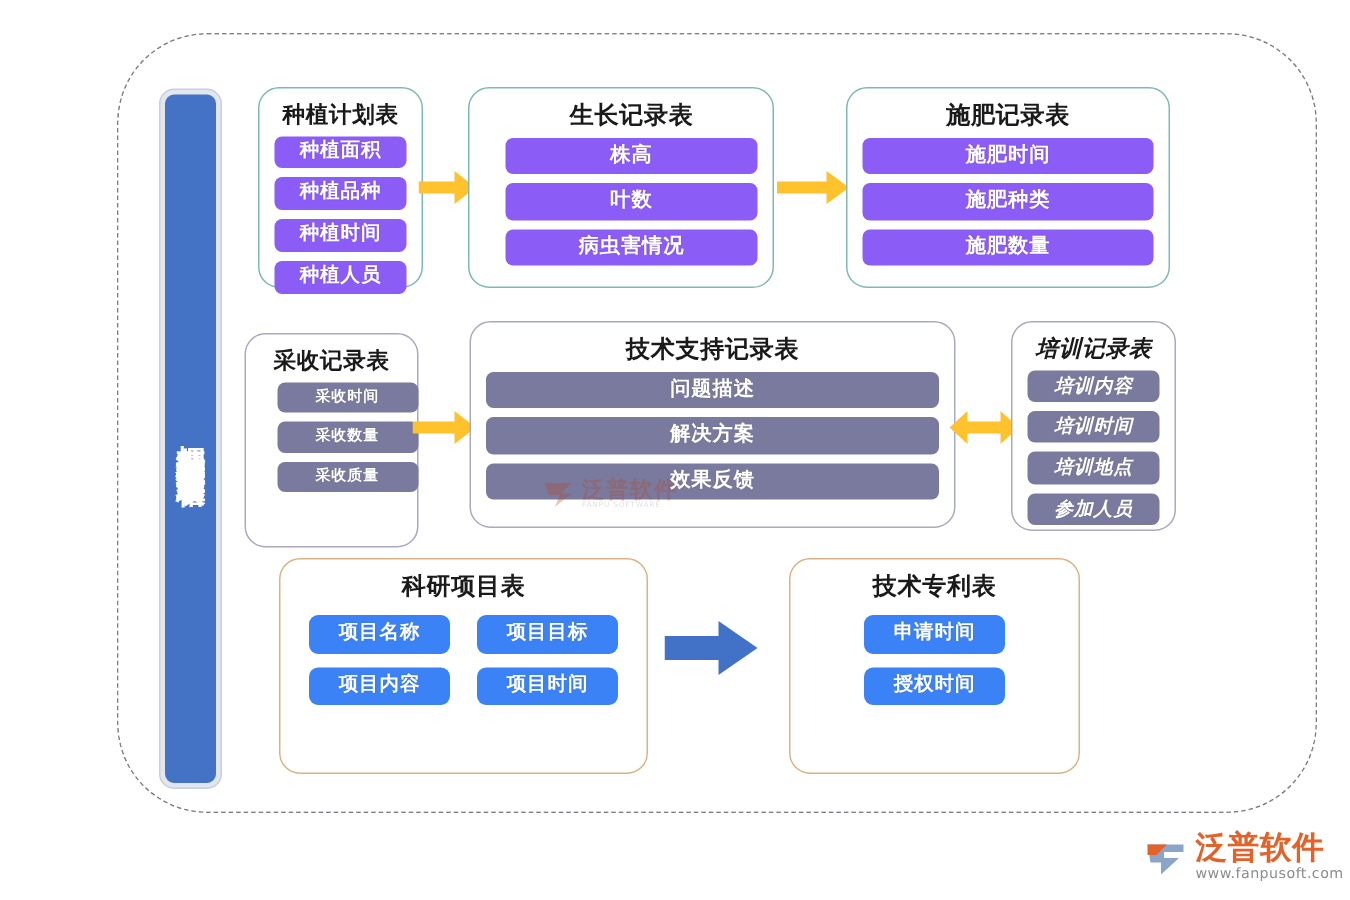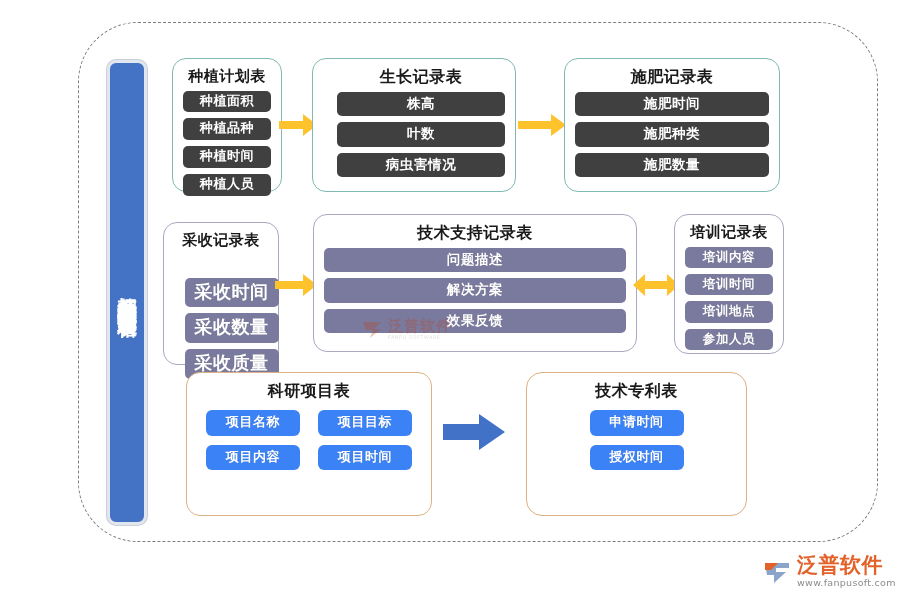--- a/index.html
+++ b/index.html
@@ -94,21 +94,21 @@
     border-radius: 5px;
     color: #ffffff;
     font-size: 13.5px;
     font-weight: bold;
     text-align: center;
     padding: 4px 2px 5px 2px;
     letter-spacing: 0.6px;
     line-height: 1.15;
     text-shadow: 0 0 1px rgba(0,0,0,0.18);
   }
-  .pill.teal   { background: #404040; }
+  .pill.teal   { background: #8b5cf6; }
   .pill.purple { background: #7a7a9e; }
   .pill.tan    { background: #3b82f6; }
 
   
   .pill-grid {
     width: 100%;
     display: flex;
     flex-wrap: wrap;
     gap: 9px 18px;
     justify-content: center;
@@ -120,29 +120,29 @@
     font-size: 13px;
     padding: 5px 2px 6px 2px;
     border-radius: 6px;
   }
 
   
   #card-planting     { left: 172px; top: 58px;  width: 110px; height: 134px; }
   #card-growth       { left: 312px; top: 58px;  width: 204px; height: 134px; padding-left: 24px; }
   #card-fertilizer   { left: 564px; top: 58px;  width: 216px; height: 134px; }
 
-  #card-harvest      { left: 163px; top: 222px; width: 116px; height: 143px; gap: 23px; }
+  #card-harvest      { left: 163px; top: 222px; width: 116px; height: 143px; }
   #card-techsupport  { left: 313px; top: 214px; width: 324px; height: 138px; }
-  #card-training     { left: 674px; top: 214px; width: 110px; height: 140px; }
+  #card-training     { left: 674px; top: 214px; width: 110px; height: 140px; font-style: italic; }
 
   #card-research     { left: 186px; top: 372px; width: 246px; height: 144px; }
-  #card-patent       { left: 526px; top: 372px; width: 221px; height: 144px; border-radius: 16px; }
+  #card-patent       { left: 526px; top: 372px; width: 194px; height: 144px; }
 
   #card-training .pill { font-size: 12.5px; padding: 3px 2px 4px 2px; }
-  #card-harvest .pill  { font-size: 18px; margin-left: 21px; }
+  #card-harvest .pill  { font-size: 10px; margin-left: 21px; }
   #card-planting .pill { font-size: 13px; padding: 3px 2px 4px 2px; }
 
   
   .arrow {
     position: absolute;
     pointer-events: none;
   }
   
   #arrow-plan-growth  { left: 279px; top: 112px; width: 38px; height: 26px; }
   #arrow-growth-fert  { left: 518px; top: 112px; width: 48px; height: 26px; }

